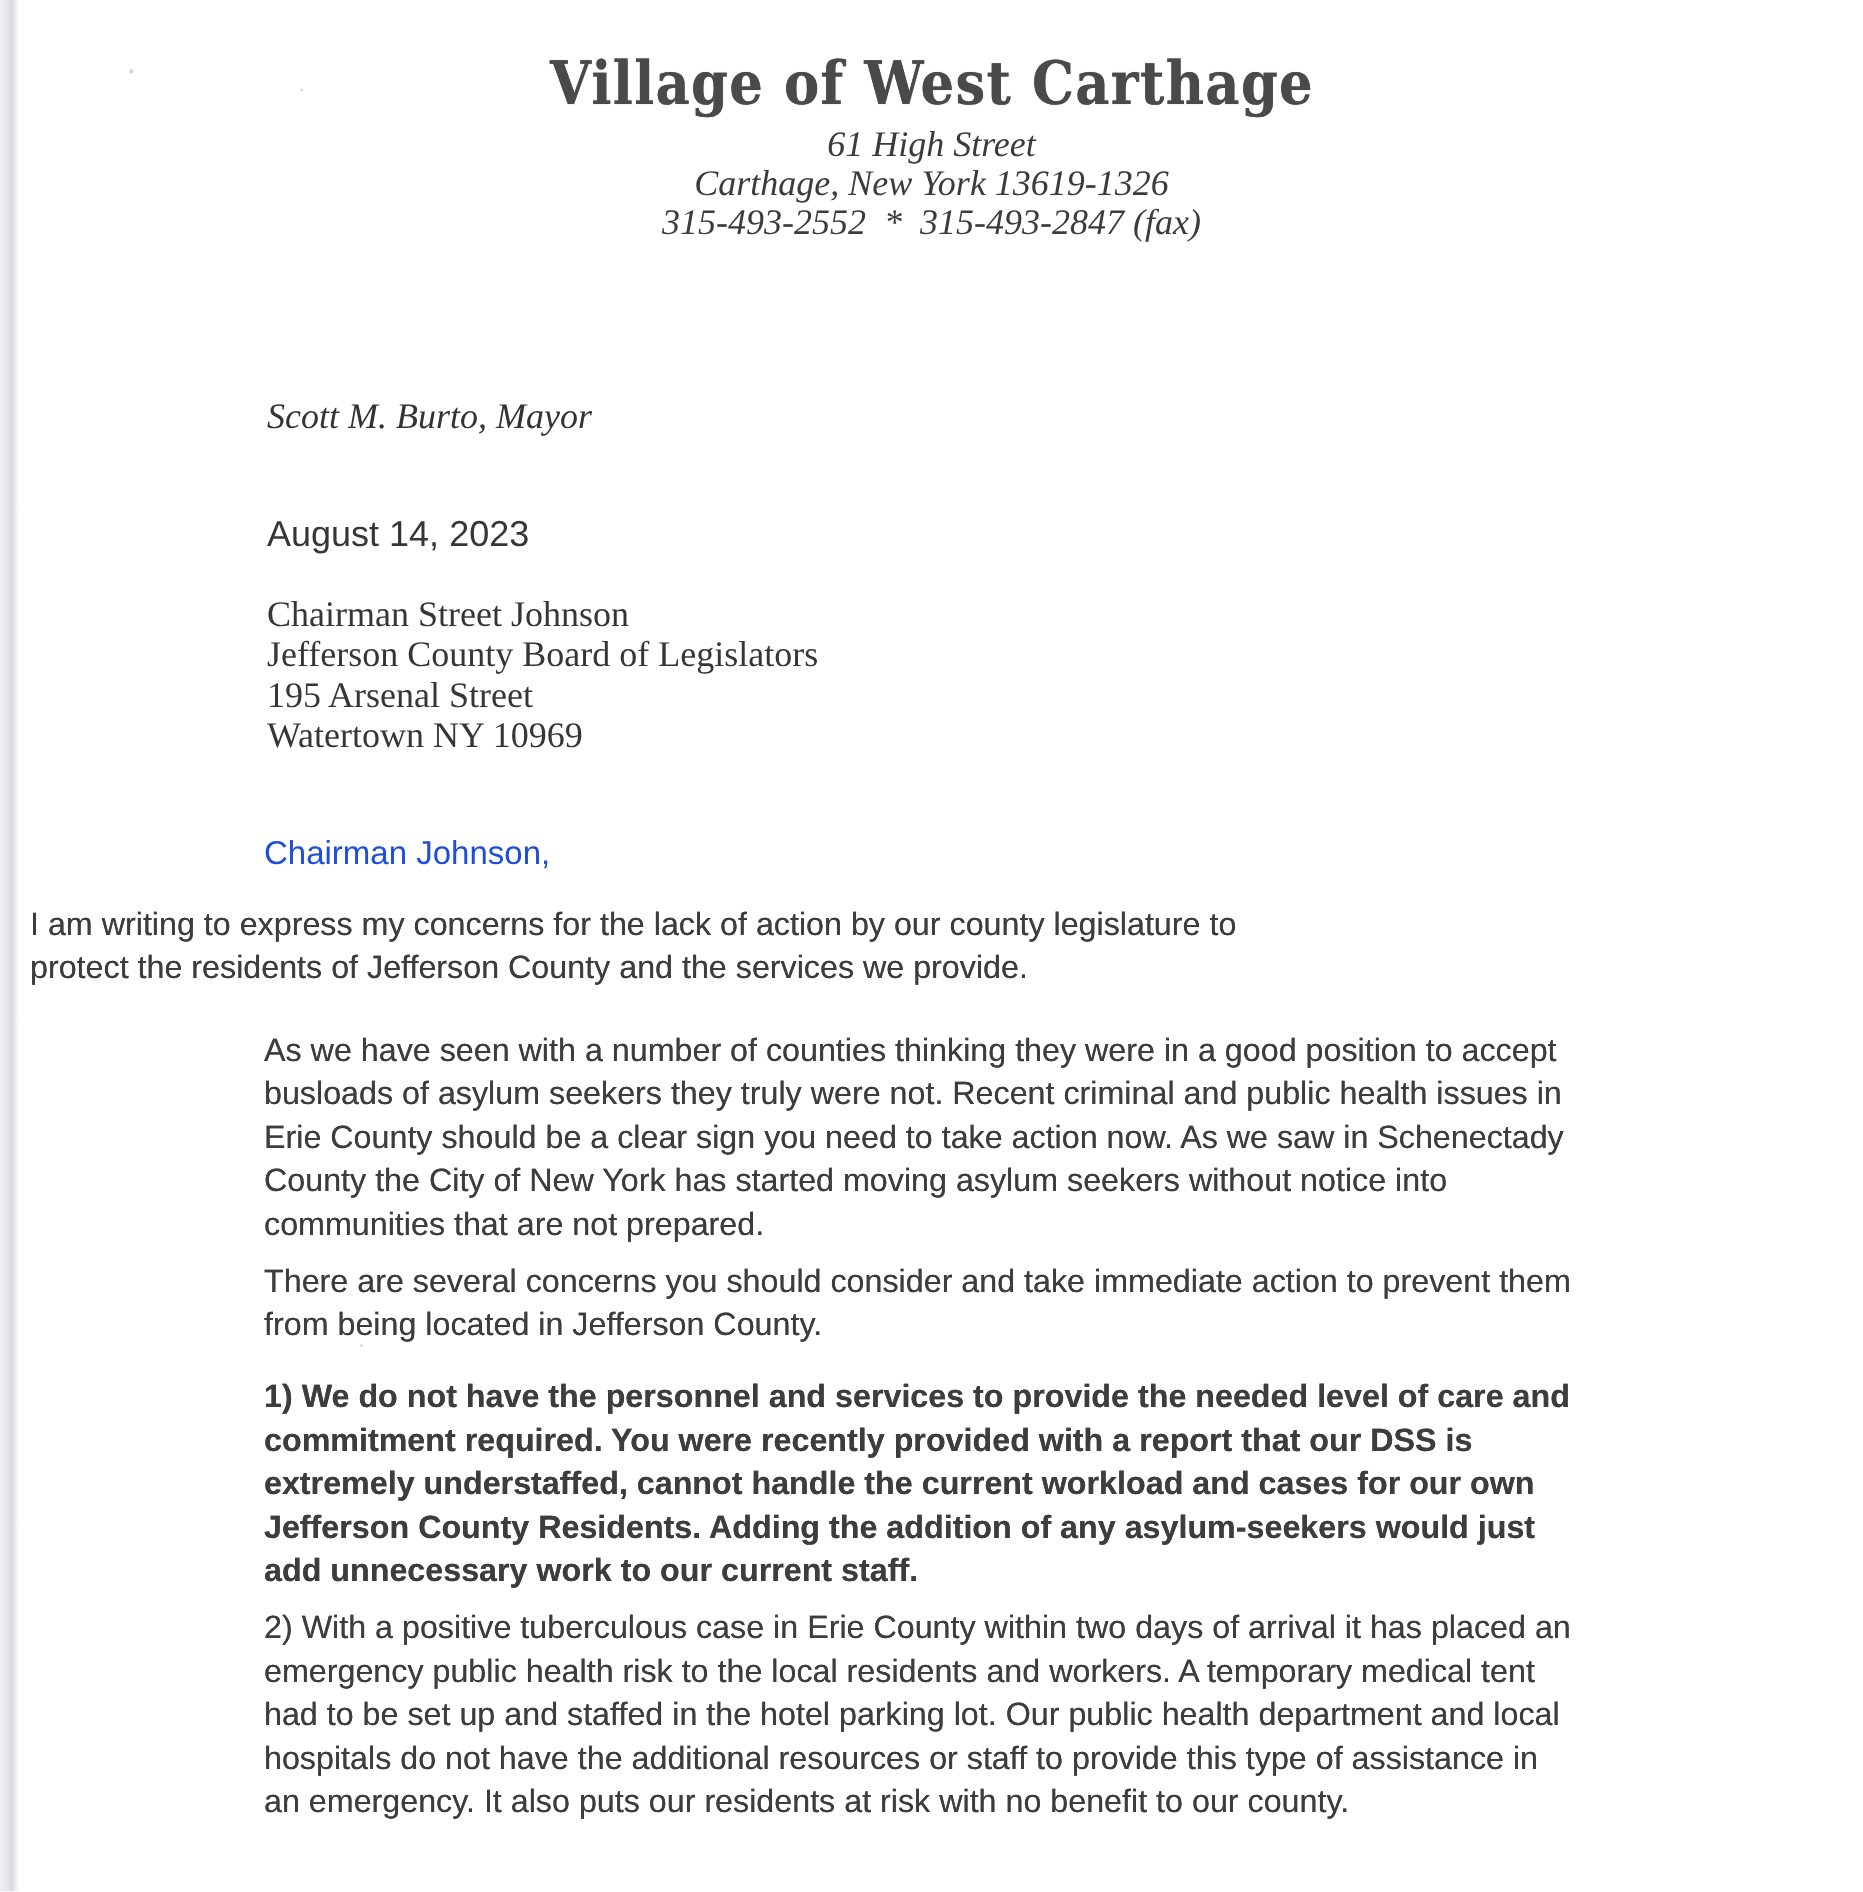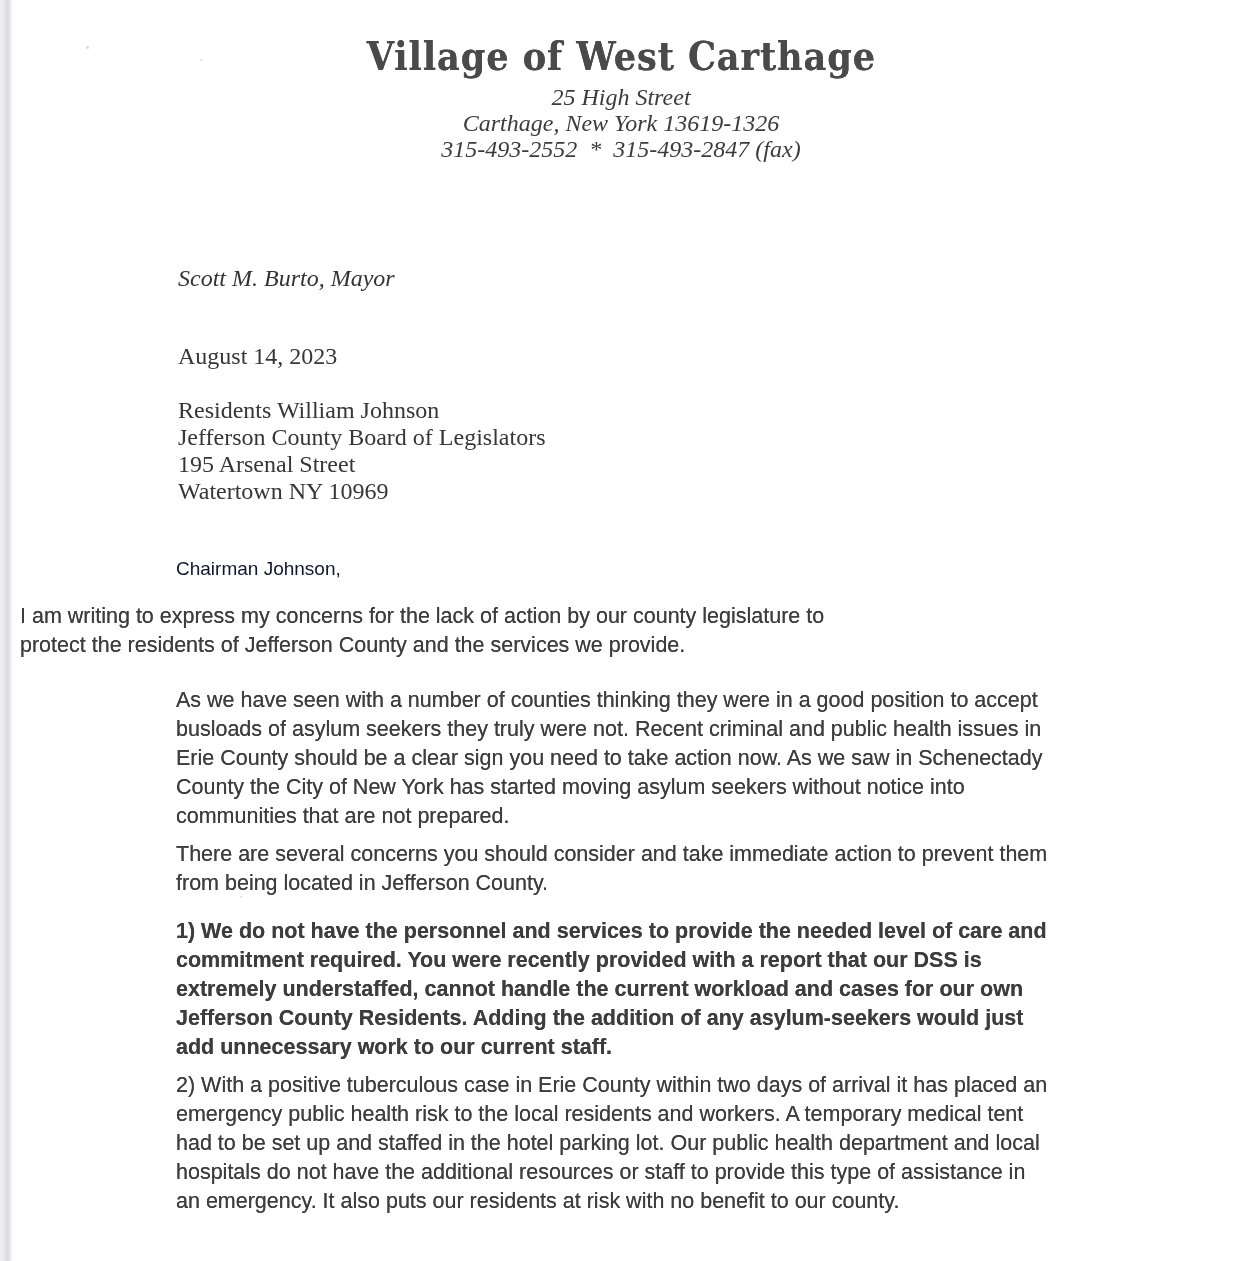--- a/index.html
+++ b/index.html
@@ -71,39 +71,39 @@
     margin: 103px 0 0 178px;
     font-family: "Liberation Serif", serif;
     font-weight: 400;
     font-style: italic;
     font-size: 24px;
     line-height: 27px;
     color: #333333;
   }
   .date-line {
     margin: 51px 0 0 178px;
-    font-family: Liberation Serif, serif;
+    font-family: Liberation Sans, sans-serif;
     font-size: 24px;
     line-height: 27px;
     color: #363636;
   }
   .recipient-block {
     margin: 27px 0 0 178px;
     font-family: "Liberation Serif", serif;
     font-size: 24px;
     line-height: 27px;
     color: #363636;
   }
 
   
   .salutation {
     margin: 49px 0 0 176px;
-    font-size: 19px;
+    font-size: 22px;
     line-height: 29px;
-    color: #0f172a;
+    color: #1d4ed8;
   }
   .para {
     margin-left: 176px;
     width: 872px;
     font-size: 21.5px;
     line-height: 29px;
     color: #3d3d3d;
     text-shadow: 0 0 .4px #555;
   }
   .para.p0 { margin-top: 19px; margin-left: 20px; }
@@ -119,31 +119,31 @@
 <div class="speckle s1"></div>
 <div class="speckle s2"></div>
 <div class="speckle s3"></div>
 
 <div class="page">
 
   <div class="letterhead">
     <div>
       <span class="org-name">Village of West Carthage</span>
     </div>
-    <div class="lh-line first">25 High Street</div>
+    <div class="lh-line first">61 High Street</div>
     <div class="lh-line">Carthage, New York 13619-1326</div>
     <div class="lh-line">315-493-2552  *  315-493-2847 (fax)</div>
   </div>
 
   <div class="sender-line">Scott M. Burto, Mayor</div>
 
   <div class="date-line">August 14, 2023</div>
 
   <div class="recipient-block">
-    <div>Residents William Johnson</div>
+    <div>Chairman Street Johnson</div>
     <div>Jefferson County Board of Legislators</div>
     <div>195 Arsenal Street</div>
     <div>Watertown NY 10969</div>
   </div>
 
   <div class="salutation">Chairman Johnson,</div>
 
   <div class="para p0">I am writing to express my concerns for the lack of action by our county legislature to protect the residents of Jefferson County and the services we provide.</div>
 
   <div class="para p1">As we have seen with a number of counties thinking they were in a good position to accept busloads of asylum seekers they truly were not. Recent criminal and public health issues in Erie County should be a clear sign you need to take action now. As we saw in Schenectady County the City of New York has started moving asylum seekers without notice into communities that are not prepared.</div>

